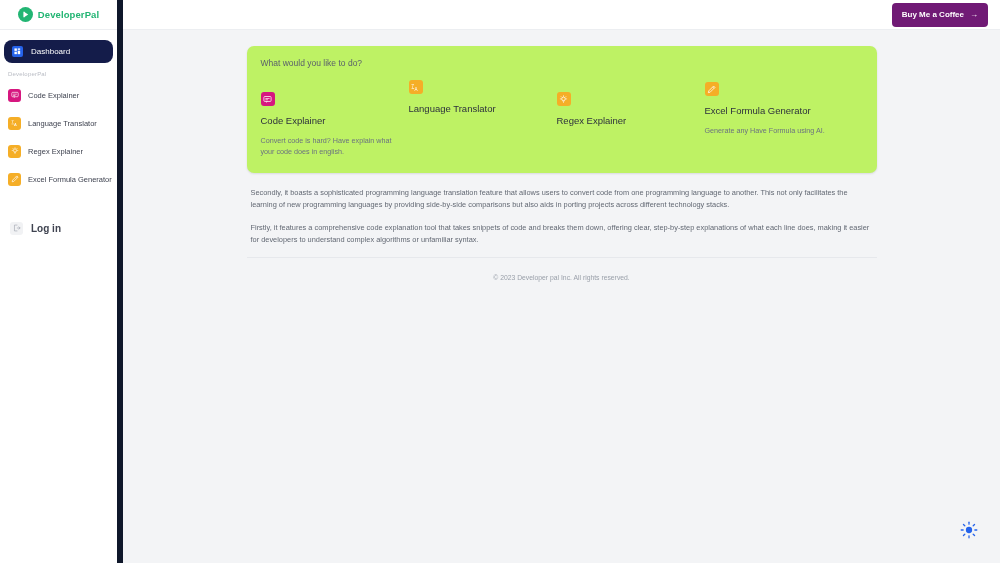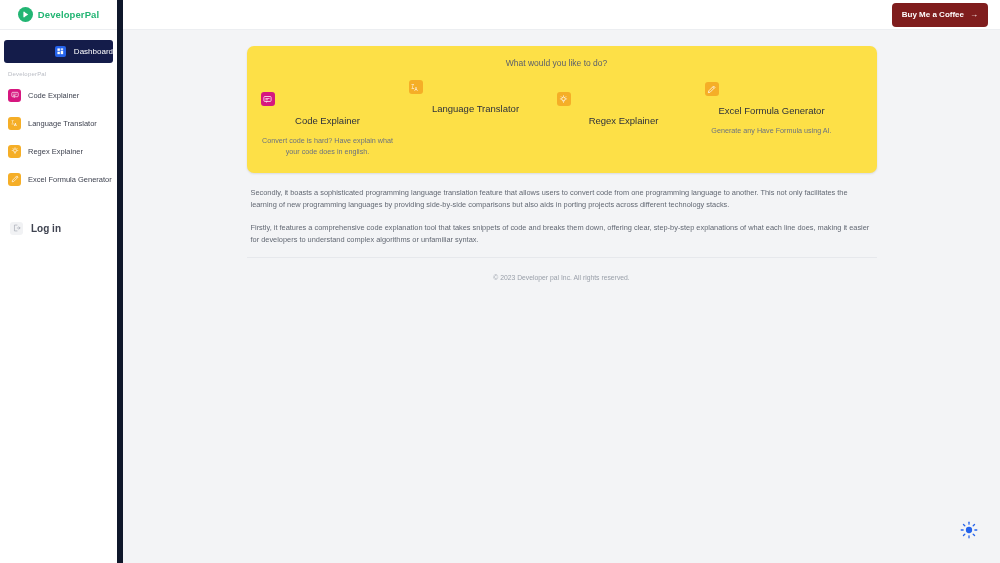--- a/index.html
+++ b/index.html
@@ -33,23 +33,23 @@
   }
   .brand-mark svg { display: block; }
   .brand-name {
     font-size: 9.5px; font-weight: bold; color: #22b573; letter-spacing: .1px;
   }
 
   .nav-active {
     margin: 10px 4px 0 4px;
     height: 23px;
     background: #141c4a;
-    border-radius: 3px;
+    border-radius: 8px;
     display: flex; align-items: center;
-    padding-left: 8px; gap: 8px; justify-content: flex-end;
+    padding-left: 8px; gap: 8px;
   }
   .nav-active .ico {
     width: 11px; height: 11px; border-radius: 2px;
     background: #2563eb;
     display: flex; align-items: center; justify-content: center;
     flex: 0 0 11px;
   }
   .nav-active .lbl { font-size: 8px; color: #ffffff; }
 
   .section-label {
@@ -91,42 +91,41 @@
   
   .main { flex: 1; display: flex; flex-direction: column; min-width: 0; }
   .topbar {
     height: 30px; background: #ffffff;
     border-bottom: 1px solid #eceef1;
     display: flex; align-items: center; justify-content: flex-end;
     padding-right: 12px;
     flex: 0 0 30px;
   }
   .coffee-btn {
-    background: #7f1d1d; color: #fff;
+    background: #701a75; color: #fff;
     font-size: 8px; font-weight: bold;
     border: none; border-radius: 4px;
     height: 24px; padding: 12px 10px;
     display: flex; align-items: center; gap: 6px;
     cursor: pointer;
   }
   .coffee-btn .arw { font-size: 8px; }
 
   .content {
     flex: 1; background: #f3f4f6;
     padding: 16px 0 0 0;
     overflow: hidden;
   }
   .wrap { width: 630px; margin: 0 auto; }
 
   .card {
-    background: #fde047;
+    background: #bef264;
     border-radius: 7px;
     box-shadow: 0 1px 2px rgba(16,24,40,.06), 0 1px 3px rgba(16,24,40,.05);
     padding: 12px 24px 16px 14px;
-    text-align: center;
   }
   .card-q { font-size: 8.5px; color: #5a5f6b; margin-bottom: 12px; }
 
   .feats { display: flex; }
   .feat { width: 25%; padding-right: 14px; }
   .feat.f0 { padding-top: 12px; }
   .feat.f1 { padding-top: 0px; }
   .feat.f2 { padding-top: 12px; }
   .feat.f3 { padding-top: 2px; }
 

